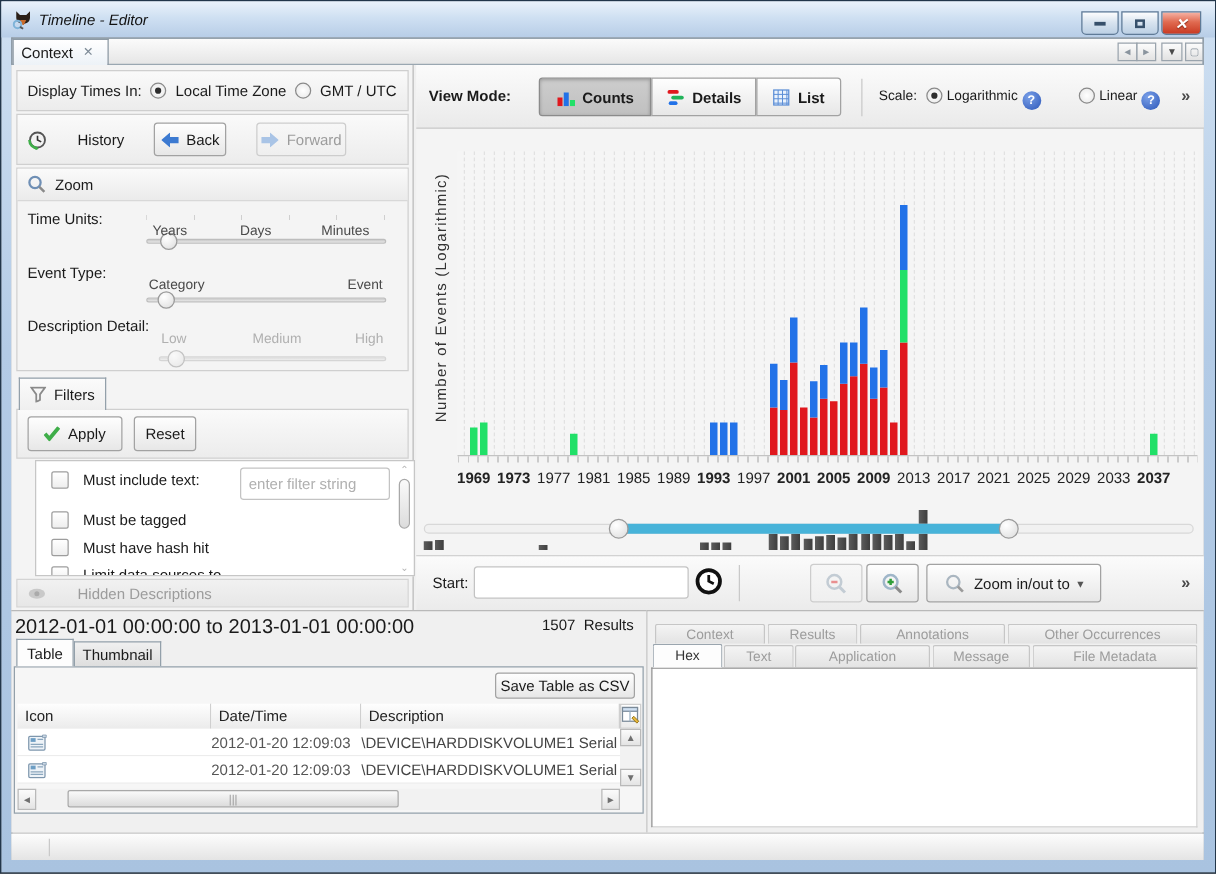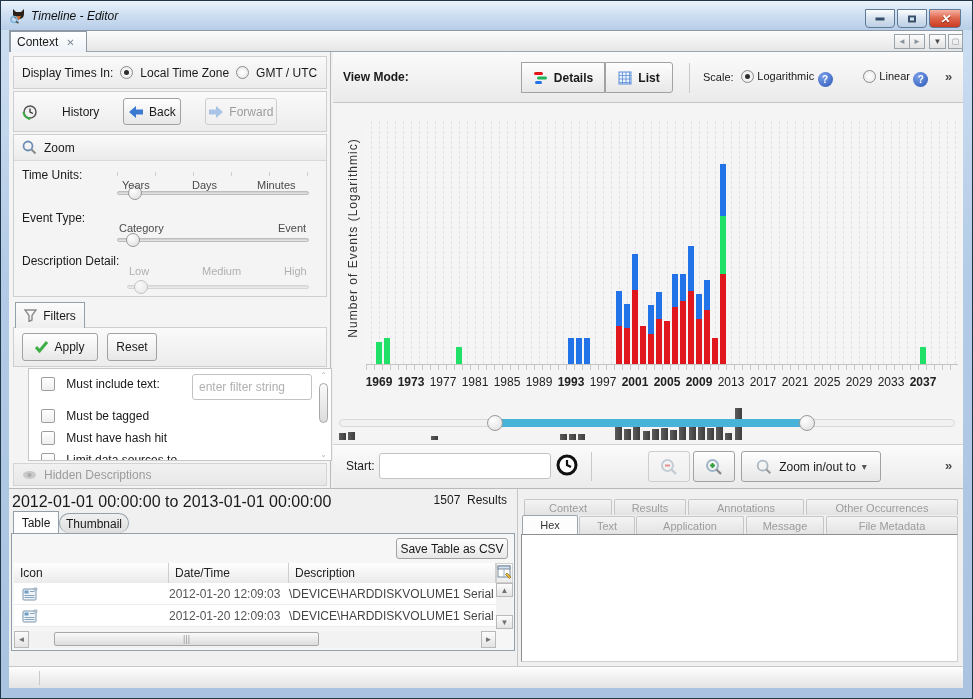--- a/index.html
+++ b/index.html
@@ -32,31 +32,31 @@
   .btn.pressed{background:linear-gradient(#cdcdcd,#c0c0c0);border-color:#8b8b8b;box-shadow:inset 0 1px 3px rgba(0,0,0,.25);}
   .cb{display:inline-block;width:14px;height:14px;border:1px solid #9d9d9d;border-radius:2px;background:linear-gradient(#ffffff,#eeeeee);vertical-align:-3px;}
   input{font-family:"Liberation Sans",sans-serif;font-size:12px;border:1px solid #c3c3c3;border-radius:3px;padding:2px 6px;color:#333;background:#fff;outline:none;}
   input::placeholder{color:#b0b0b0;}
   .help{display:inline-block;width:15px;height:15px;border-radius:50%;background:radial-gradient(circle at 35% 30%,#7aa0e8,#2b56b8);color:#fff;font-size:10px;font-weight:bold;text-align:center;line-height:15px;vertical-align:-3px;}
   .chev{color:#4a4a4a;font-size:13px;font-weight:bold;}
   .slider-track{height:4px;border-radius:2px;background:linear-gradient(#c9c9c9,#e9e9e9);border:1px solid #bdbdbd;position:relative;}
   .thumb{position:absolute;width:14px;height:14px;border-radius:50%;border:1px solid #9a9a9a;background:radial-gradient(circle at 35% 30%,#ffffff,#dcdcdc);top:-6px;}
   .tick-label{position:absolute;font-size:11px;color:#4a4a4a;white-space:nowrap;}
   .muted{color:#b0b0b0;}
-  .graytext{color:#9c9c9c;}
+  .graytext{color:#9c9c9c;margin-left:18px;}
   
   .plot{background:#f5f5f5;overflow:hidden;}
   .gridline{position:absolute;top:0;bottom:0;width:0;border-left:1px dashed #e1e1e1;}
   .bar-seg{position:absolute;width:6px;}
   .xlab{position:absolute;transform:translateX(-50%);font-size:12px;color:#222;white-space:nowrap;}
   .strip-bar{position:absolute;background:linear-gradient(90deg,#5c5c5c,#3e3e3e);}
   
   .wtab{position:absolute;border:1px solid #93a0aa;border-bottom:none;display:flex;align-items:center;justify-content:center;font-size:12px;}
   .wtab.on{background:#fdfdfd;z-index:2;}
-  .wtab.off{background:linear-gradient(#f0f0f0,#dedede);border-radius:10px;}
+  .wtab.off{background:linear-gradient(#f0f0f0,#dedede);}
   .gtab{position:absolute;border:1px solid #c6c6c6;border-bottom:none;border-radius:2px 2px 0 0;background:linear-gradient(#f4f4f4,#e3e3e3);color:#9c9c9c;font-size:11px;display:flex;align-items:center;justify-content:center;}
   .gtab.on{background:#fdfdfd;color:#333;}
   .th{background:linear-gradient(#fefefe,#ebebeb);border-right:1px solid #cfcfcf;display:flex;align-items:center;padding:0 6px;font-size:12px;color:#222;}
   .scrollbtn{position:absolute;background:linear-gradient(#fbfbfb,#e4e4e4);border:1px solid #b9b9b9;color:#707070;font-size:8px;text-align:center;}
   .sthumb{position:absolute;background:linear-gradient(#fafafa,#dcdcdc);border:1px solid #a8a8a8;border-radius:2px;}
   .sep-v{position:absolute;width:1px;background:#c9c9c9;}
   svg{display:block;}
 </style>
 </head>
 <body>
@@ -210,20 +210,28 @@
         <ellipse cx="7.5" cy="5" rx="6.5" ry="4" fill="#c9c9c9"></ellipse>
         <circle cx="7.5" cy="5" r="2" fill="#aaaaaa"></circle>
       </svg>
     <span class="graytext">Hidden Descriptions</span>
   </div>
 
   <div class="abs" style="left:332px;top:51px;width:630px;height:436px;background:#f4f4f4;"></div>
 
   <div class="abs" style="left:332px;top:51px;width:630px;height:51px;background:linear-gradient(#fbfbfb,#eaeaea);border-bottom:1px solid #c6c6c6;">
     <span class="abs" style="left:10px;top:18px;font-weight:bold;">View Mode:</span>
+    <span class="btn pressed" style="position:absolute;left:98px;top:10px;width:90px;height:31px;font-weight:bold;border-radius:3px 0 0 3px;">
+      <svg width="15" height="14" viewBox="0 0 15 14">
+          <rect x="1" y="7" width="4" height="7" fill="#e0181e"></rect>
+          <rect x="6" y="3" width="4" height="11" fill="#2272e8"></rect>
+          <rect x="11" y="9" width="4" height="5" fill="#21e068"></rect>
+        </svg>
+      <span>Counts</span>
+    </span>
     <span class="btn" style="position:absolute;left:188px;top:10px;width:84px;height:31px;font-weight:bold;border-radius:0;">
       <svg width="15" height="14" viewBox="0 0 15 14">
           <rect x="1" y="1" width="9" height="3" rx="1.5" fill="#e0181e"></rect>
           <rect x="4" y="5.5" width="10" height="3" rx="1.5" fill="#21b35a"></rect>
           <rect x="2" y="10" width="7" height="3" rx="1.5" fill="#2272e8"></rect>
         </svg>
       <span>Details</span>
     </span>
     <span class="btn" style="position:absolute;left:272px;top:10px;width:68px;height:31px;font-weight:bold;border-radius:0 3px 3px 0;">
       <svg width="14" height="14" viewBox="0 0 14 14">

